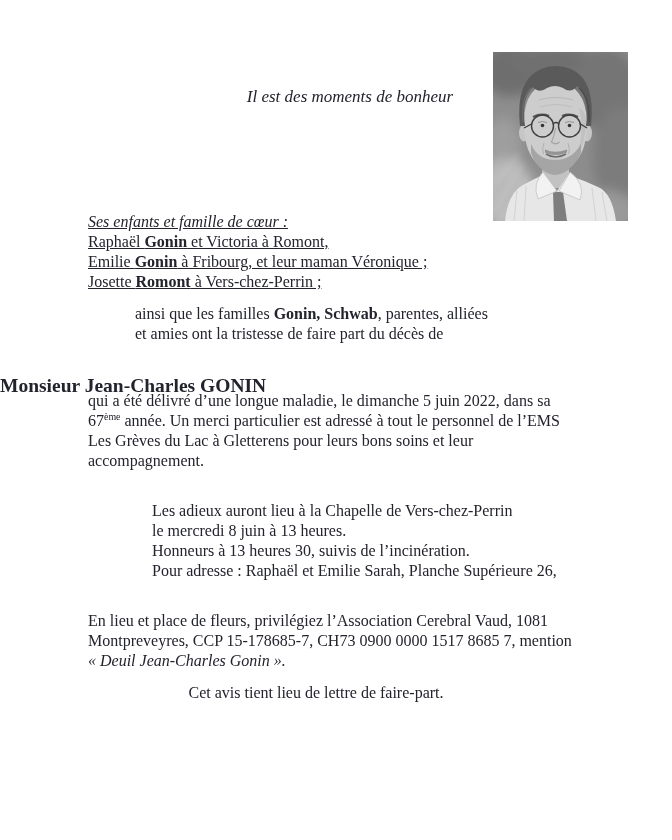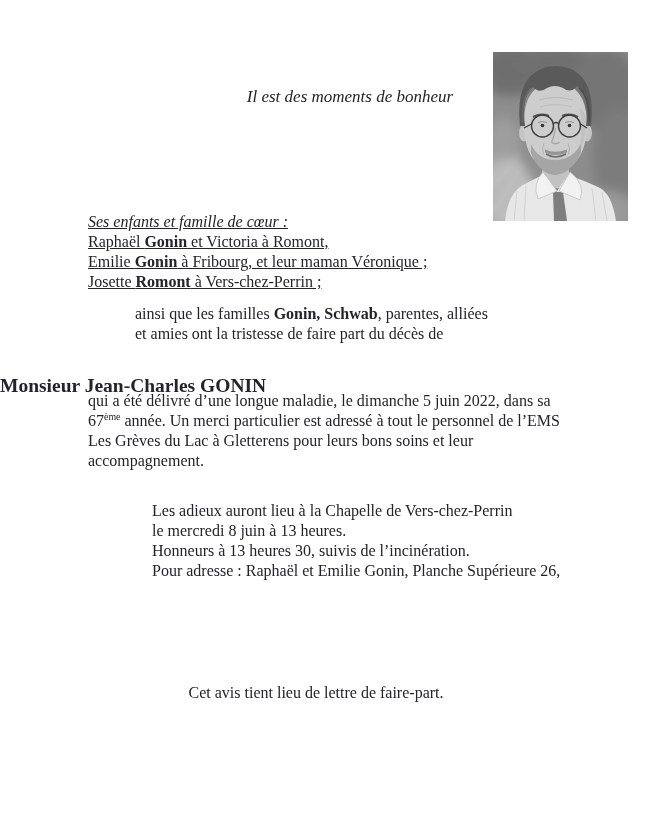--- a/index.html
+++ b/index.html
@@ -138,19 +138,24 @@
       <div class="line">qui a été délivré d’une longue maladie, le dimanche 5 juin 2022, dans sa</div>
       <div class="line"><span>67</span><sup>ème</sup><span> année. Un merci particulier est adressé à tout le personnel de l’EMS</span></div>
       <div class="line">Les Grèves du Lac à Gletterens pour leurs bons soins et leur</div>
       <div class="line">accompagnement.</div>
     </div>
 
   <div class="block farewell">
       <div class="line">Les adieux auront lieu à la Chapelle de Vers-chez-Perrin</div>
       <div class="line">le mercredi 8 juin à 13 heures.</div>
       <div class="line">Honneurs à 13 heures 30, suivis de l’incinération.</div>
-      <div class="line">Pour adresse : Raphaël et Emilie Gonin, Planche Supérieure 26,</div>
+      <div class="line">Pour adresse : Raphaël et Emilie Sarah, Planche Supérieure 26,</div>
     </div>
 
+  <div class="block donation">
+      <div class="line">En lieu et place de fleurs, privilégiez l’Association Cerebral Vaud, 1081</div>
+      <div class="line">Montpreveyres, CCP 15-178685-7, CH73 0900 0000 1517 8685 7, mention</div>
+      <div class="line"><span class="i">« Deuil Jean-Charles Gonin ».</span></div>
+    </div>
 
   <div class="block closing">Cet avis tient lieu de lettre de faire-part.</div>
 
 </div>
 
 </body></html>

